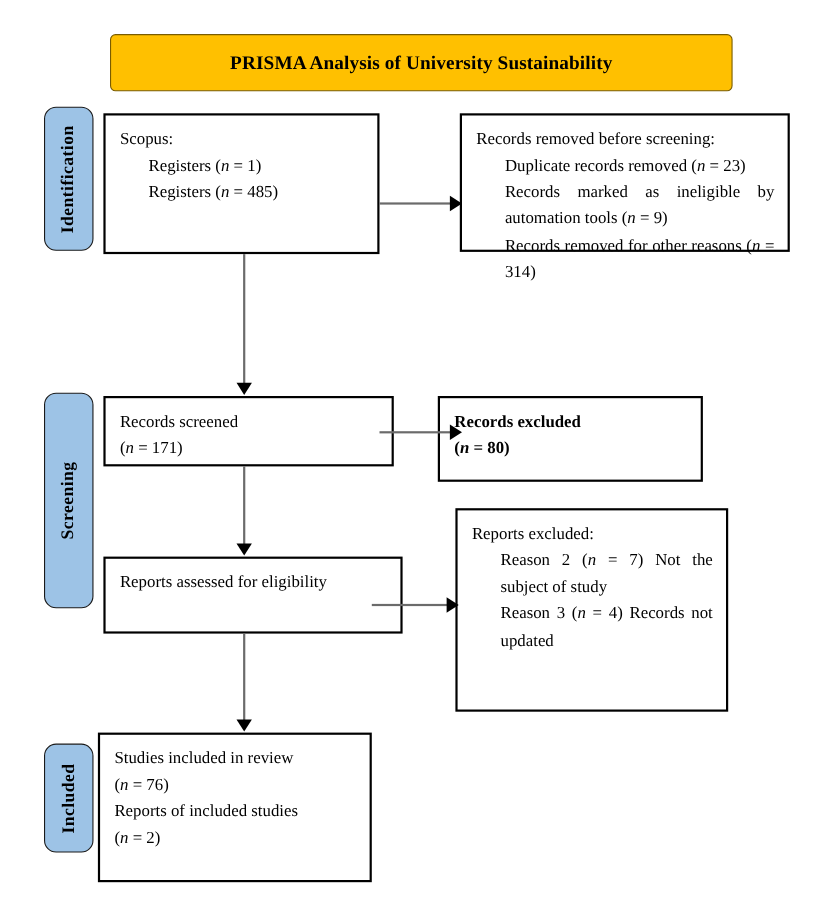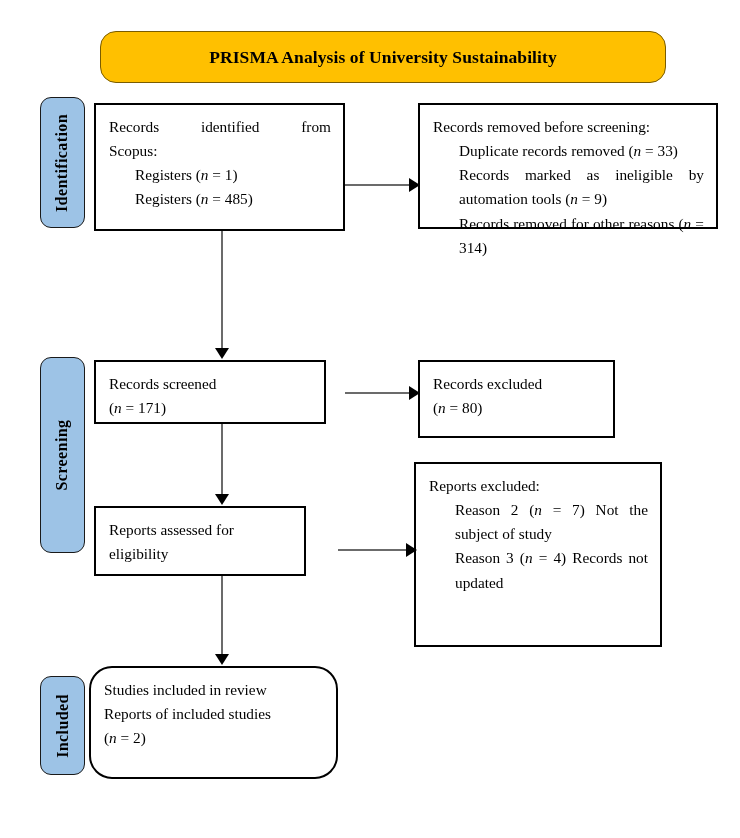--- a/index.html
+++ b/index.html
@@ -22,21 +22,21 @@
 
   
   .title-banner {
     position: absolute;
     left: 100px;
     top: 31px;
     width: 566px;
     height: 52px;
     background: #FFC000;
     border: 1px solid #7a5c00;
-    border-radius: 16px;
+    border-radius: 5px;
     box-sizing: border-box;
     display: flex;
     align-items: center;
     justify-content: center;
   }
   .title-banner .title-text {
     font-family: "Liberation Serif", "DejaVu Serif", serif;
     font-weight: bold;
     font-size: 17.5px;
     letter-spacing: 0.1px;
@@ -142,67 +142,67 @@
   <div class="stage-tab" style="left:40px; top:357px; width:45px; height:196px;">
     <span class="stage-label">Screening</span>
   </div>
 
   <div class="stage-tab" style="left:40px; top:676px; width:45px; height:99px;">
     <span class="stage-label">Included</span>
   </div>
 
   <div class="flow-box" style="left:94px; top:103px; width:251px; height:128px;">
     <div class="box-text">
-      <p class="just-full"><span>Records</span> <span>identified</span> <span>from</span></p>
       <p>Scopus:</p>
       <p class="indent"><span>Registers (</span><span class="nitalic">n</span><span> = 1)</span></p>
       <p class="indent"><span>Registers (</span><span class="nitalic">n</span><span> = 485)</span></p>
     </div>
   </div>
 
   <div class="flow-box" style="left:418px; top:103px; width:300px; height:126px;">
     <div class="box-text">
       <p>Records removed before screening:</p>
-      <p class="indent"><span>Duplicate records removed (</span><span class="nitalic">n</span><span> = 33)</span></p>
+      <p class="indent"><span>Duplicate records removed (</span><span class="nitalic">n</span><span> = 23)</span></p>
       <p class="indent justified"><span>Records marked as ineligible by automation tools (</span><span class="nitalic">n</span><span> = 9)</span></p>
       <p class="indent justified"><span>Records removed for other reasons (</span><span class="nitalic">n</span><span> = 314)</span></p>
     </div>
   </div>
 
-  <div class="flow-box" style="left:94px; top:360px; width:232px; height:64px;">
+  <div class="flow-box" style="left:94px; top:360px; width:264px; height:64px;">
     <div class="box-text">
       <p>Records screened</p>
       <p><span>(</span><span class="nitalic">n</span><span> = 171)</span></p>
     </div>
   </div>
 
-  <div class="flow-box" style="left:418px; top:360px; width:197px; height:78px;">
+  <div class="flow-box" style="left:398px; top:360px; width:241px; height:78px;font-weight:bold;">
     <div class="box-text">
       <p>Records excluded</p>
       <p><span>(</span><span class="nitalic">n</span><span> = 80)</span></p>
     </div>
   </div>
 
-  <div class="flow-box" style="left:94px; top:506px; width:212px; height:70px;">
+  <div class="flow-box" style="left:94px; top:506px; width:272px; height:70px;">
     <div class="box-text">
       <p>Reports assessed for eligibility</p>
     </div>
   </div>
 
   <div class="flow-box" style="left:414px; top:462px; width:248px; height:185px;">
     <div class="box-text">
       <p>Reports excluded:</p>
       <p class="indent justified"><span>Reason 2 (</span><span class="nitalic">n</span><span> = 7) Not the subject of study</span></p>
       <p class="indent justified"><span>Reason 3 (</span><span class="nitalic">n</span><span> = 4) Records not updated</span></p>
     </div>
   </div>
 
-  <div class="flow-box" style="left:89px; top:666px; width:249px; height:113px;border-radius:23px;">
+  <div class="flow-box" style="left:89px; top:666px; width:249px; height:136px;">
     <div class="box-text">
       <p>Studies included in review</p>
+      <p><span>(</span><span class="nitalic">n</span><span> = 76)</span></p>
       <p>Reports of included studies</p>
       <p><span>(</span><span class="nitalic">n</span><span> = 2)</span></p>
     </div>
   </div>
 
   <div class="conn-h" style="left:345px; top:184px; width:67px;"></div>
   <div class="arrow-right" style="left:409px; top:178px;"></div>
 
   <div class="conn-v" style="left:221px; top:231px; height:118px;"></div>
   <div class="arrow-down" style="left:215px; top:348px;"></div>

